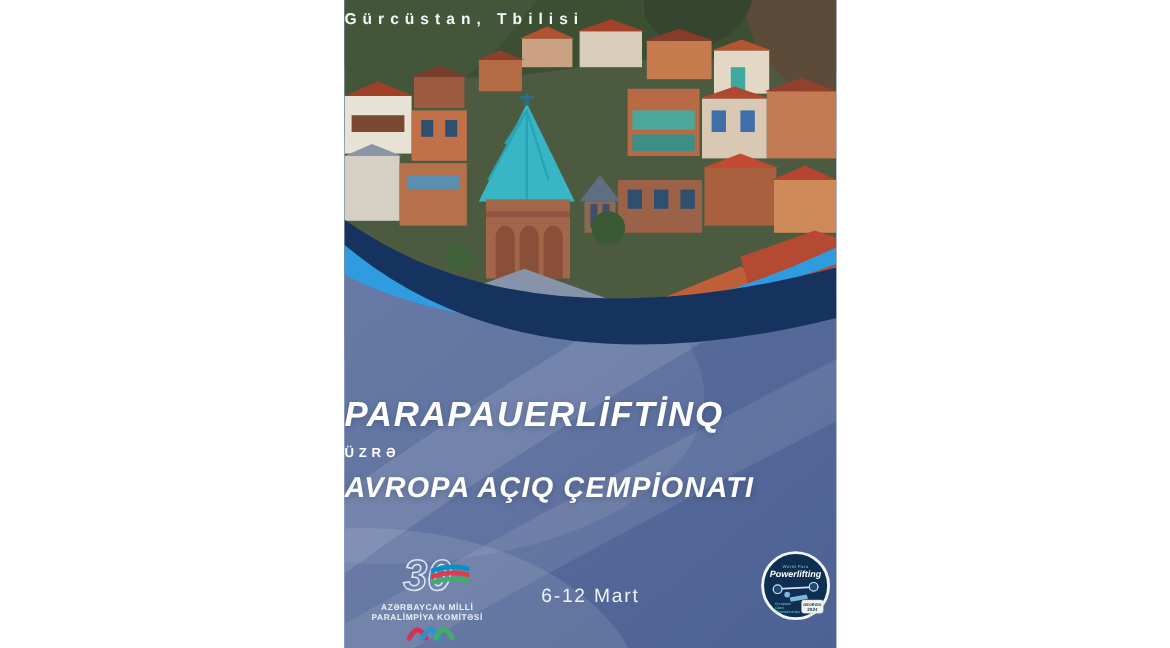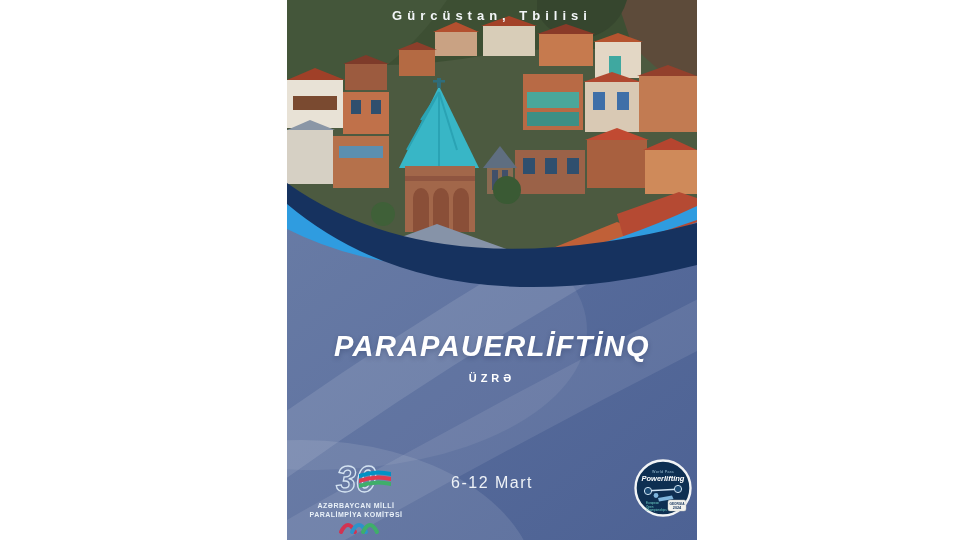--- a/index.html
+++ b/index.html
@@ -2,29 +2,29 @@
 <html><head>
 <meta charset="utf-8">
 <style>
   html,body{margin:0;padding:0;background:#ffffff;}
   body{width:975px;height:540px;position:relative;overflow:hidden;
        font-family:"Liberation Sans", sans-serif;}
   .poster{position:absolute;left:287px;top:0;width:410px;height:540px;
           background:#54699b;overflow:hidden;}
   .layer{position:absolute;left:0;top:0;width:100%;height:100%;}
   svg{display:block;}
-  .loc-label{position:absolute;top:8px;left:0;width:100%;text-align:center;
+  .loc-label{position:absolute;top:8px;left:0;width:100%;
     color:#f3f6f8;font-size:13px;font-weight:600;letter-spacing:5px;}
-  .title-block{position:absolute;left:0;top:330px;width:100%;text-align:center;color:#ffffff;}
+  .title-block{position:absolute;left:0;top:330px;width:100%;color:#ffffff;}
   .t1{font-size:29px;font-weight:bold;font-style:italic;letter-spacing:1.5px;
       text-shadow:0 2px 5px rgba(10,25,60,.25);}
   .t2{font-size:11px;font-weight:bold;letter-spacing:4px;margin-top:9px;}
   .t3{font-size:24px;font-weight:bold;font-style:italic;letter-spacing:1px;margin-top:9px;
       text-shadow:0 2px 5px rgba(10,25,60,.25);}
-  .date-label{position:absolute;top:474px;left:0;width:100%;text-align:center;
+  .date-label{position:absolute;top:489px;left:0;width:100%;text-align:center;
     color:#eef2f7;font-size:16px;font-weight:500;letter-spacing:1.5px;}
   .logo-left{position:absolute;left:14px;top:458px;width:110px;height:78px;}
   .badge-right{position:absolute;right:4px;top:458px;width:60px;height:62px;text-align:right;}
 </style>
 </head>
 <body>
 
 <div class="poster">
 
   <div class="layer">
@@ -140,20 +140,21 @@
 
       <path d="M0,183 Q150,290 410,223 L410,265 Q150,330 0,204 Z" fill="#16325f"></path>
     </svg>
   </div>
 
   <div class="loc-label">Gürcüstan, Tbilisi</div>
 
   <div class="title-block">
     <div class="t1">PARAPAUERLİFTİNQ</div>
     <div class="t2">ÜZRƏ</div>
+    <div class="t3">AVROPA AÇIQ ÇEMPİONATI</div>
   </div>
 
   <div class="date-label">6-12 Mart</div>
 
   <div class="logo-left">
     <svg width="110" height="78" viewBox="0 0 110 78">
       <text x="55" y="34" text-anchor="middle" font-size="36" font-weight="bold" font-style="italic" fill="none" stroke="#d5e4f2" stroke-width="1.3">30</text>
       <g>
         <path d="M58,16 Q74,10 90,14 L90,18 Q74,14 58,20 Z" fill="#0092c5"></path>
         <path d="M58,21 Q74,15 90,19 L90,23 Q74,19 58,25 Z" fill="#e03a4e"></path>

